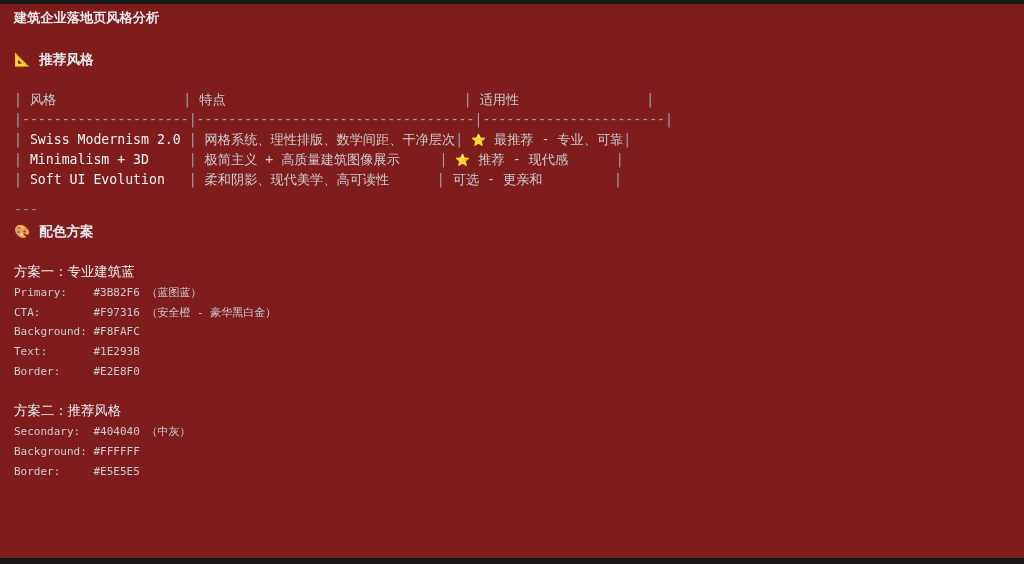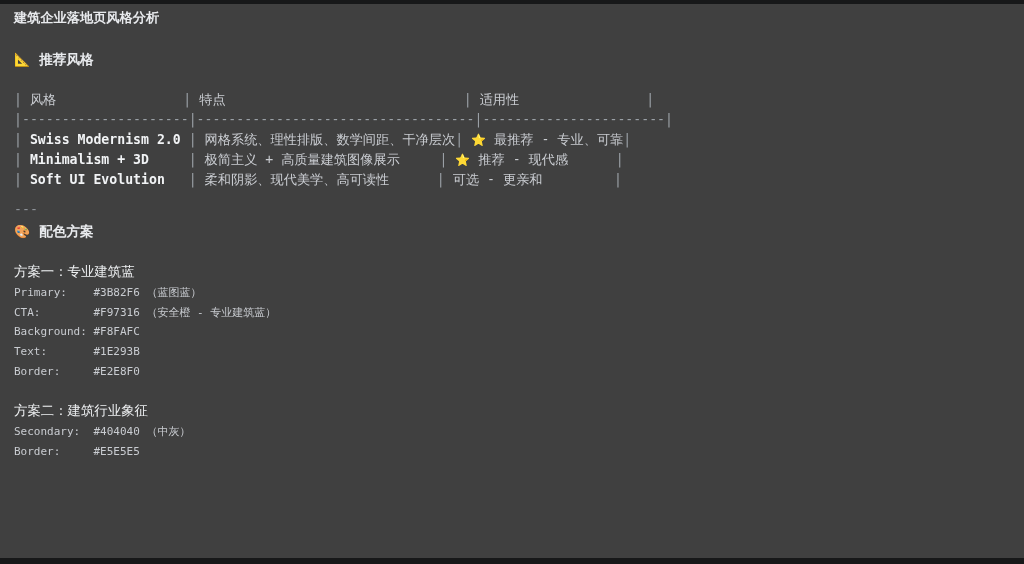--- a/index.html
+++ b/index.html
@@ -11,21 +11,21 @@
     width: 1024px;
     height: 564px;
     overflow: hidden;
     font-family: "DejaVu Sans Mono", "Liberation Mono", monospace;
     color: #c9ccd1;
   }
   #app {
     position: relative;
     width: 1024px;
     height: 564px;
-    background: #404040;
+    background: #7f1d1d;
     box-sizing: border-box;
   }
   .top-rail {
     position: absolute;
     top: 0; left: 0;
     width: 1024px;
     height: 4px;
     background: #171819;
   }
   .bottom-rail {
@@ -79,21 +79,21 @@
   
   .tbl {
     font-size: 13.2px;
     line-height: 20px;
     white-space: pre;
     color: #c9ccd1;
   }
   .tbl .row { height: 20px; white-space: pre; }
   .bar { color: #9aa0a6; }
   .rule { color: #9aa0a6; }
-  .style-name { color: #f1f3f5; font-weight: bold; }
+  .style-name { color: #f1f3f5; font-weight: normal; }
   .star {
     font-family: "DejaVu Sans", sans-serif;
     color: #f0b429;
     font-size: 12px;
   }
 
   .divider {
     color: #8d9298;
     font-size: 13.2px;
     line-height: 20px;
@@ -145,26 +145,27 @@
     <div class="section-head">
       <span class="emoji">🎨</span>
       <span>配色方案</span>
     </div>
 
     <div class="spacer"></div>
 
     <div id="schemes">
         <div class="scheme-title">方案一：专业建筑蓝</div>
         <div class="kv"><span>Primary:    </span><span>#3B82F6</span> <span>（蓝图蓝）</span></div>
-        <div class="kv"><span>CTA:        </span><span>#F97316</span> <span>（安全橙 - 专业建筑蓝）</span></div>
+        <div class="kv"><span>CTA:        </span><span>#F97316</span> <span>（安全橙 - 豪华黑白金）</span></div>
         <div class="kv"><span>Background: </span><span>#F8FAFC</span></div>
         <div class="kv"><span>Text:       </span><span>#1E293B</span></div>
         <div class="kv"><span>Border:     </span><span>#E2E8F0</span></div>
         <div class="spacer"></div>
-        <div class="scheme-title">方案二：建筑行业象征</div>
+        <div class="scheme-title">方案二：推荐风格</div>
         <div class="kv"><span>Secondary:  </span><span>#404040</span> <span>（中灰）</span></div>
+        <div class="kv"><span>Background: </span><span>#FFFFFF</span></div>
         <div class="kv"><span>Border:     </span><span>#E5E5E5</span></div>
       </div>
 
   </div>
 
   <div class="bottom-rail"></div>
 </div>
 
 </body></html>

